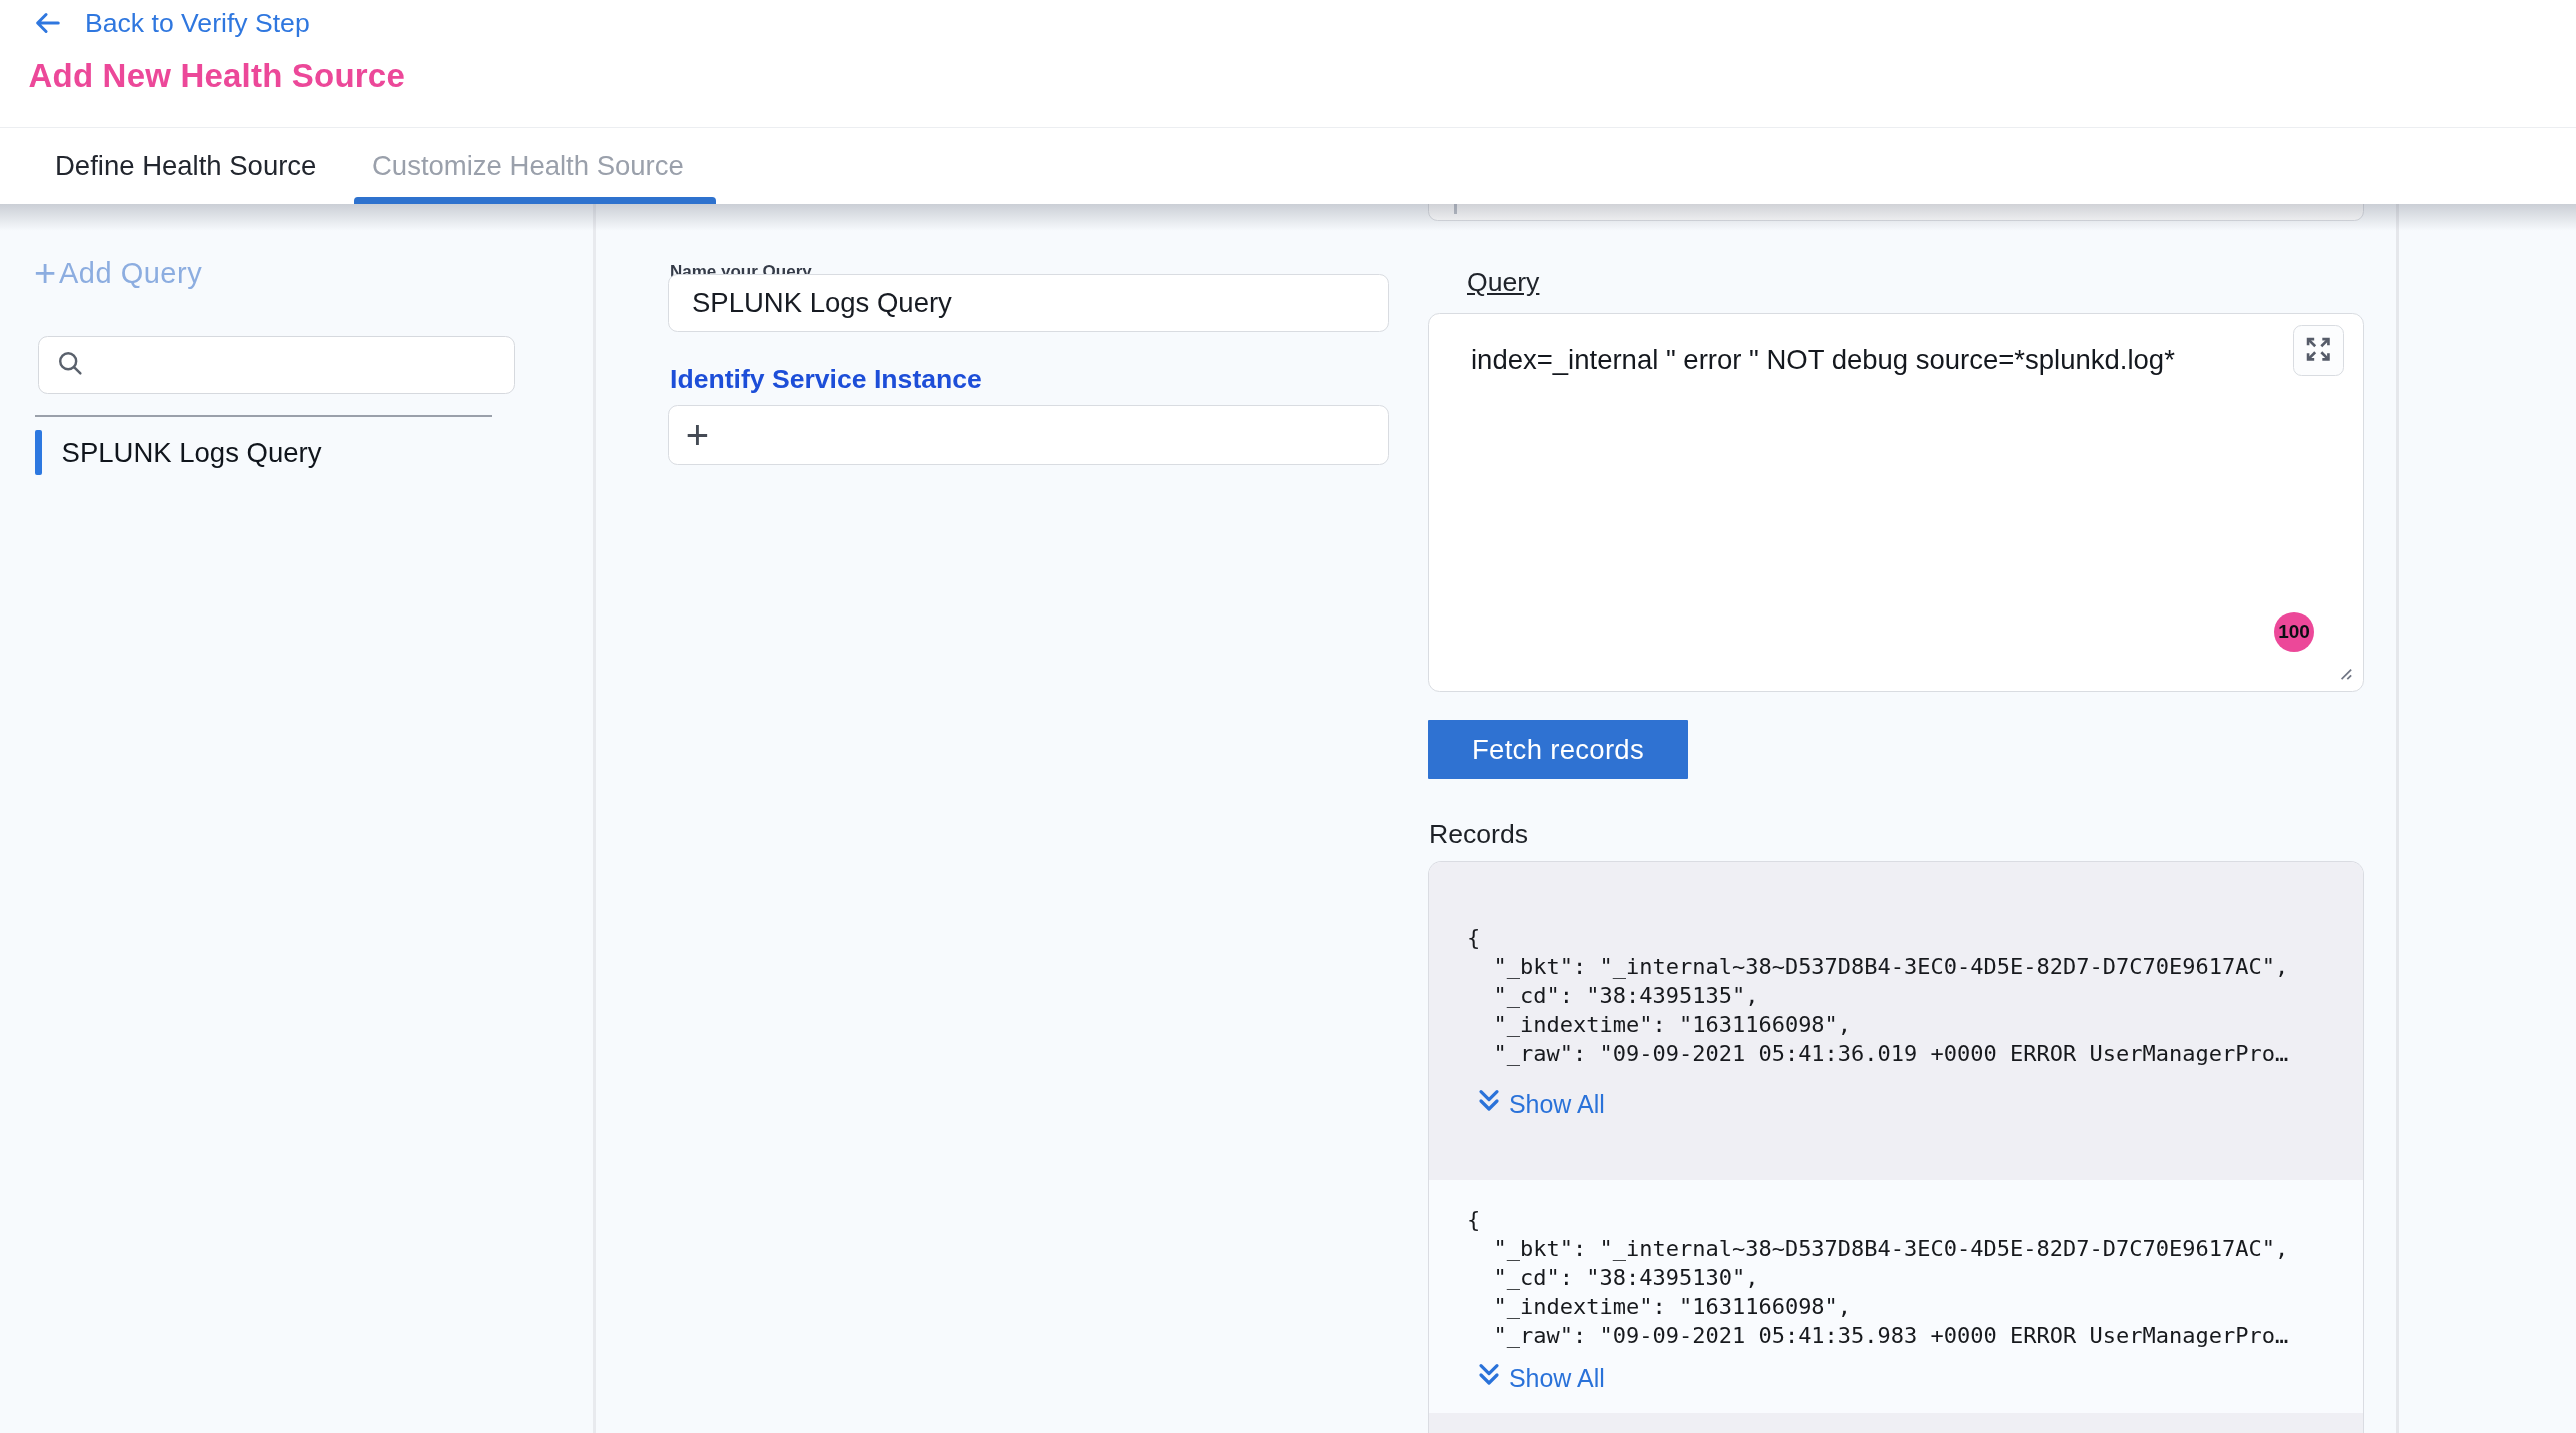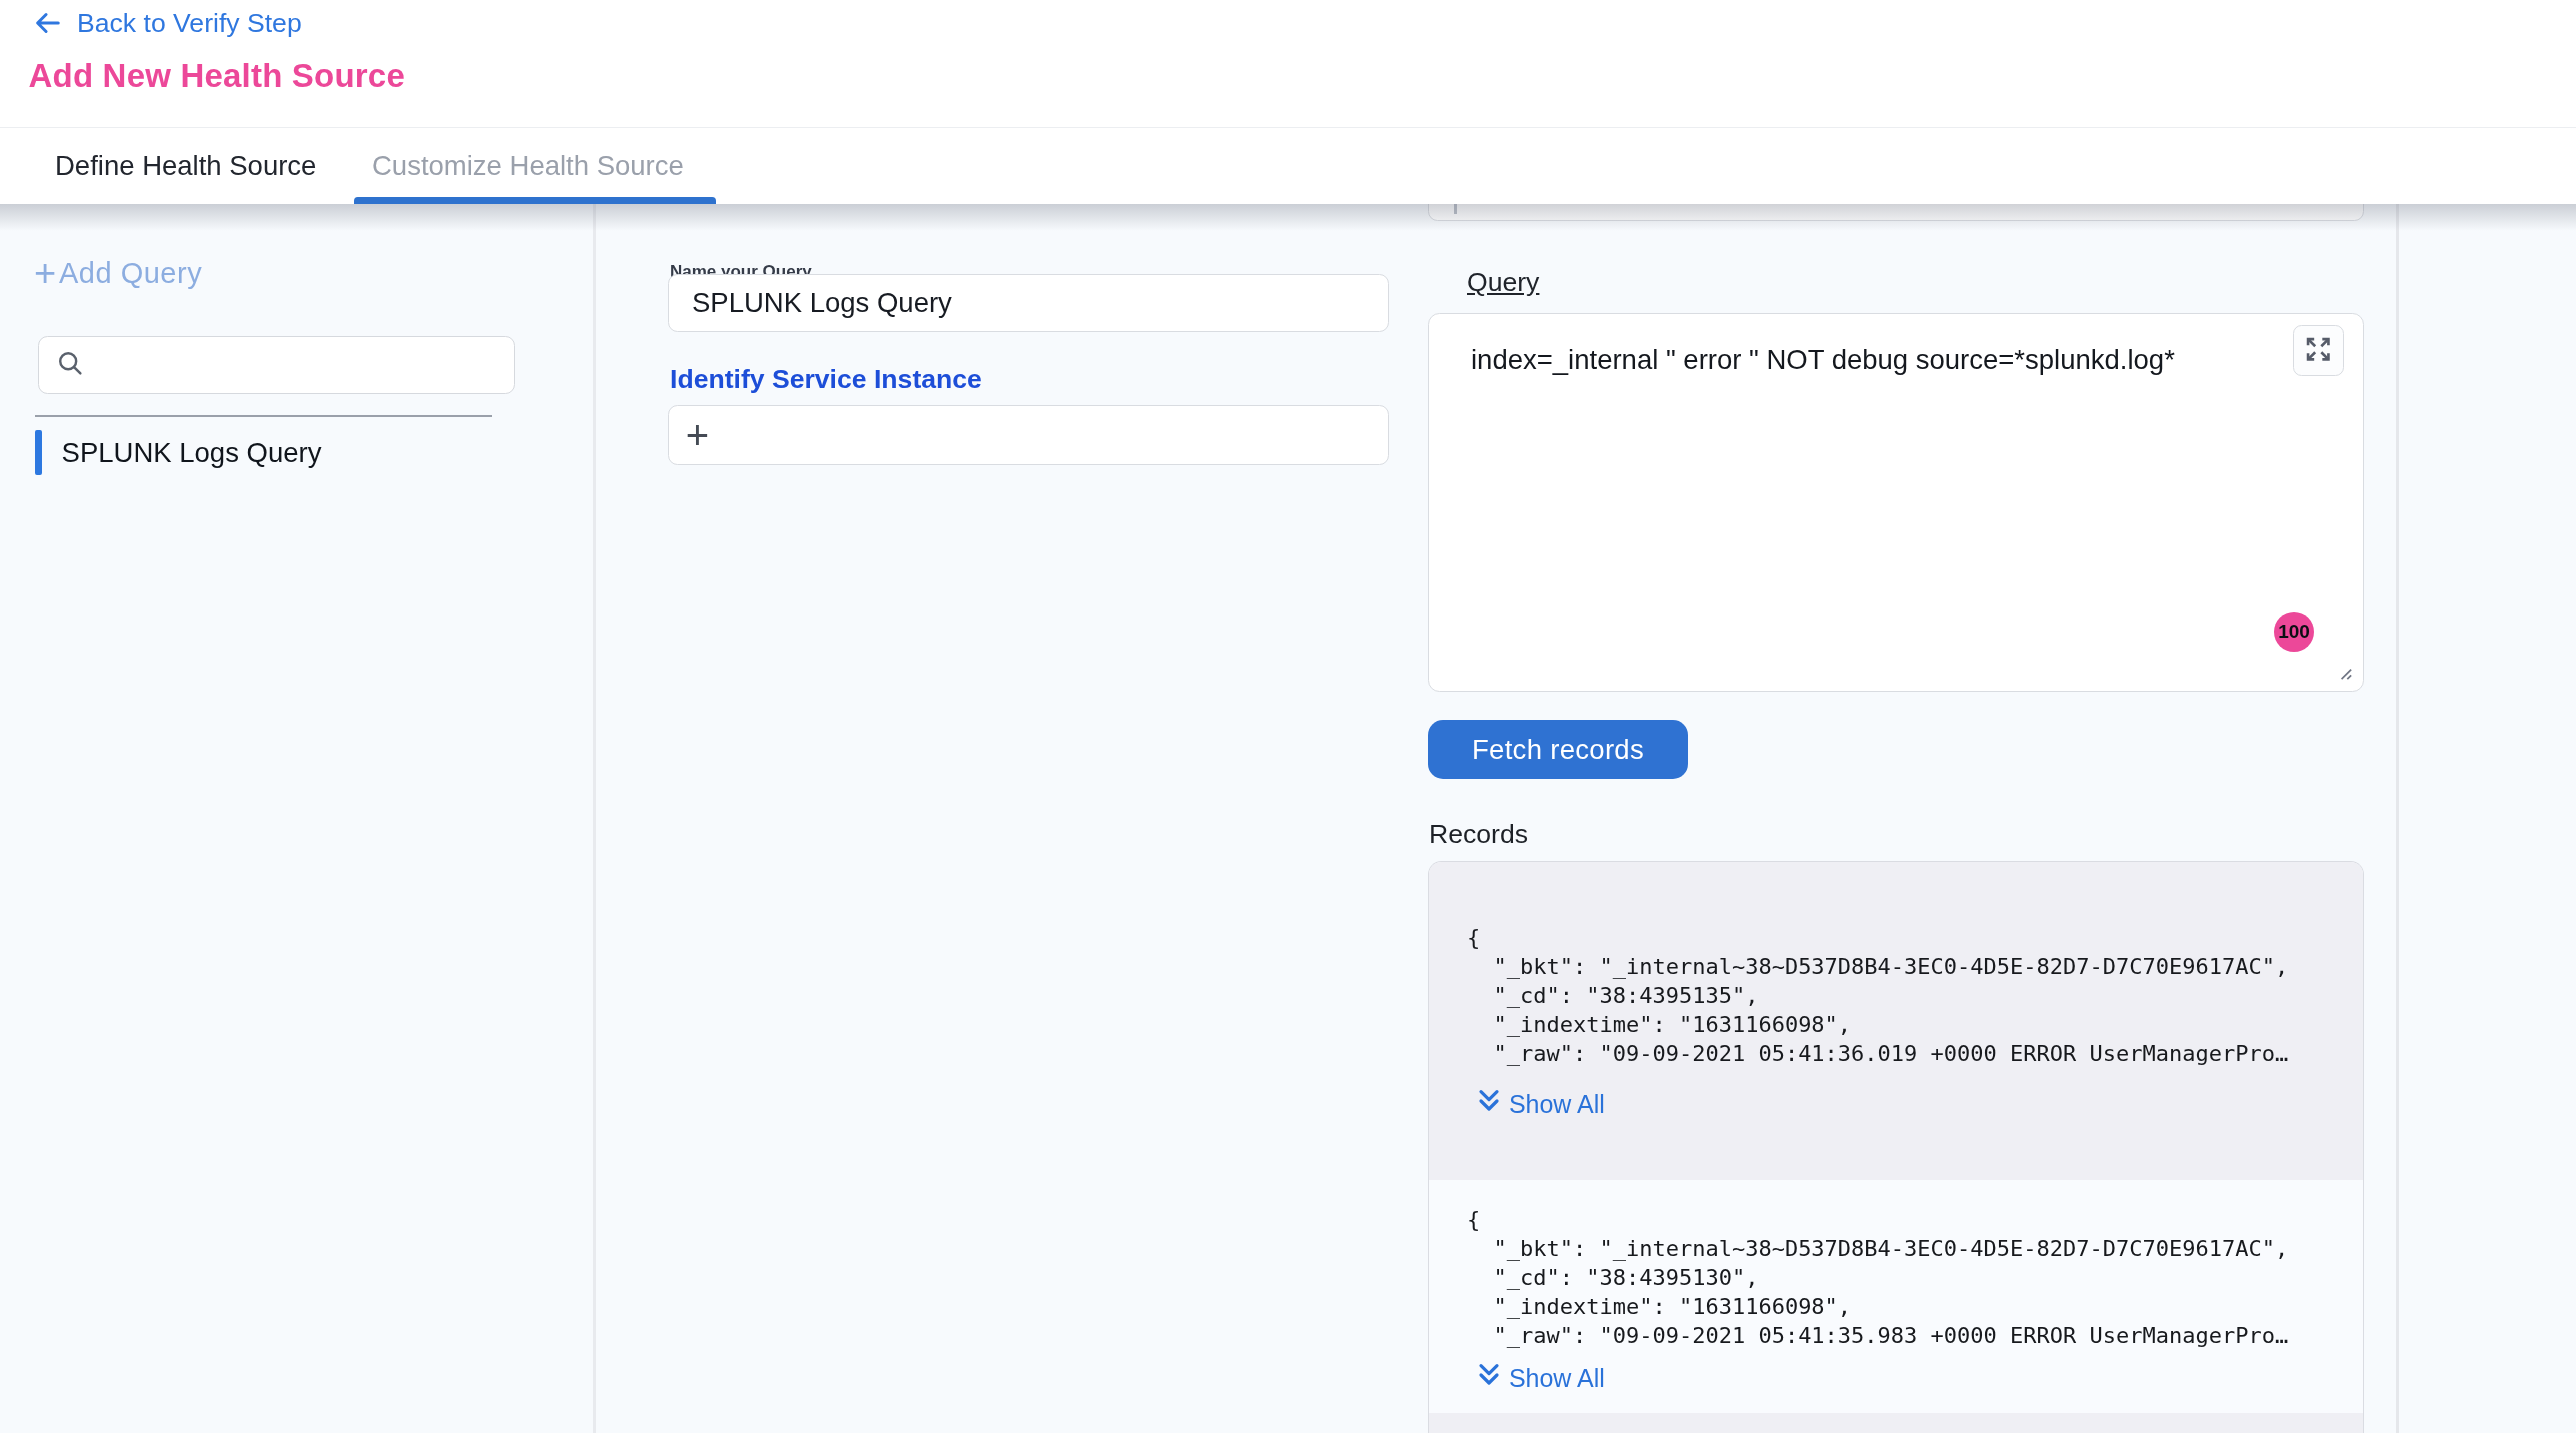--- a/index.html
+++ b/index.html
@@ -2,21 +2,21 @@
 <html style="font-size:15px"><head>
 <meta charset="utf-8">
 <style>
   * { box-sizing: border-box; margin: 0; padding: 0; }
   html, body { background: #ffffff; }
   body { width: 2576px; height: 1433px; font-family: "Liberation Sans", sans-serif; }
   .app { position: relative; width: 2576px; height: 1433px; background: #ffffff; overflow: hidden; }
 
   
   .header { position: absolute; left: 0; top: 0; width: 2576px; height: 127px; background: #ffffff; }
-  .back-link { position: absolute; left: 32px; top: 7.6px; display: flex; align-items: center; gap: 15px;
+  .back-link { position: absolute; left: 32px; top: 7.6px; display: flex; align-items: center; gap: 23px;
                color: #2f77df; font-size: 26.6px; font-weight: 500; cursor: pointer; text-decoration: none; }
   .back-link svg { display: block; }
   .page-title { position: absolute; left: 28.5px; top: 57px; font-size: 33px; font-weight: 700; color: #ec4899; letter-spacing: 0.2px; }
 
   
   .tabbar { position: absolute; left: 0; top: 127px; width: 2576px; height: 77px; background: #ffffff;
             border-top: 1.9px solid #eceef1; }
   .tab { position: absolute; top: 0; height: 100%; display: flex; align-items: center;
          font-size: 27.5px; font-weight: 400; cursor: pointer; }
   .tab-define { left: 55px; color: #22262e; }
@@ -69,21 +69,21 @@
   .query-box { position: absolute; left: 1428px; top: 109px; width: 936px; height: 379px; background: #ffffff;
                border: 1.9px solid #d9dce1; border-radius: 11.4px; }
   .query-text { position: absolute; left: 42px; top: 30px; font-size: 27.5px; color: #14181e; white-space: pre; }
   .expand-btn { position: absolute; right: 19px; top: 11.4px; width: 51px; height: 51px; background: #fcfdfe;
                 border: 1.9px solid #d9dce1; border-radius: 8.5px; display: flex; align-items: center; justify-content: center; cursor: pointer; }
   .record-count-badge { position: absolute; right: 49px; bottom: 39px; width: 40px; height: 40px; border-radius: 50%;
                         background: #ec4899; display: flex; align-items: center; justify-content: center;
                         font-size: 19px; font-weight: 700; color: #0b0f13; }
   .resize-handle { position: absolute; right: 9.5px; bottom: 5.7px; cursor: nwse-resize; }
   .fetch-btn { position: absolute; left: 1428px; top: 516px; width: 260px; height: 59px; background: #2f72d2; border: none;
-               border-radius: 15px; color: #ffffff; font-size: 27.5px; font-weight: 500; font-family: "Liberation Sans", sans-serif;
+               border-radius: 1px; color: #ffffff; font-size: 27.5px; font-weight: 500; font-family: "Liberation Sans", sans-serif;
                cursor: pointer; letter-spacing: 0.3px; }
   .records-label { position: absolute; left: 1429px; top: 615px; font-size: 26.6px; font-weight: 500; color: #1d2127; }
   .records-container { position: absolute; left: 1428px; top: 657px; width: 936px; height: 588px; background: #f9fbfe;
                        border: 1.9px solid #dadce2; border-radius: 13.3px 13.3px 0 0; border-bottom: none; overflow: hidden; }
   .record-row { width: 100%; padding: 0 38px; }
   .record-row.gray { background: #efeff4; }
   .record-row-1 { height: 318px; padding-top: 61px; }
   .record-row-2 { height: 233px; padding-top: 25px; }
   .record-row-3 { height: 23px; }
   .record-json { font-family: "DejaVu Sans Mono", monospace; font-size: 22px; line-height: 29px; color: #17191d; white-space: pre; }

